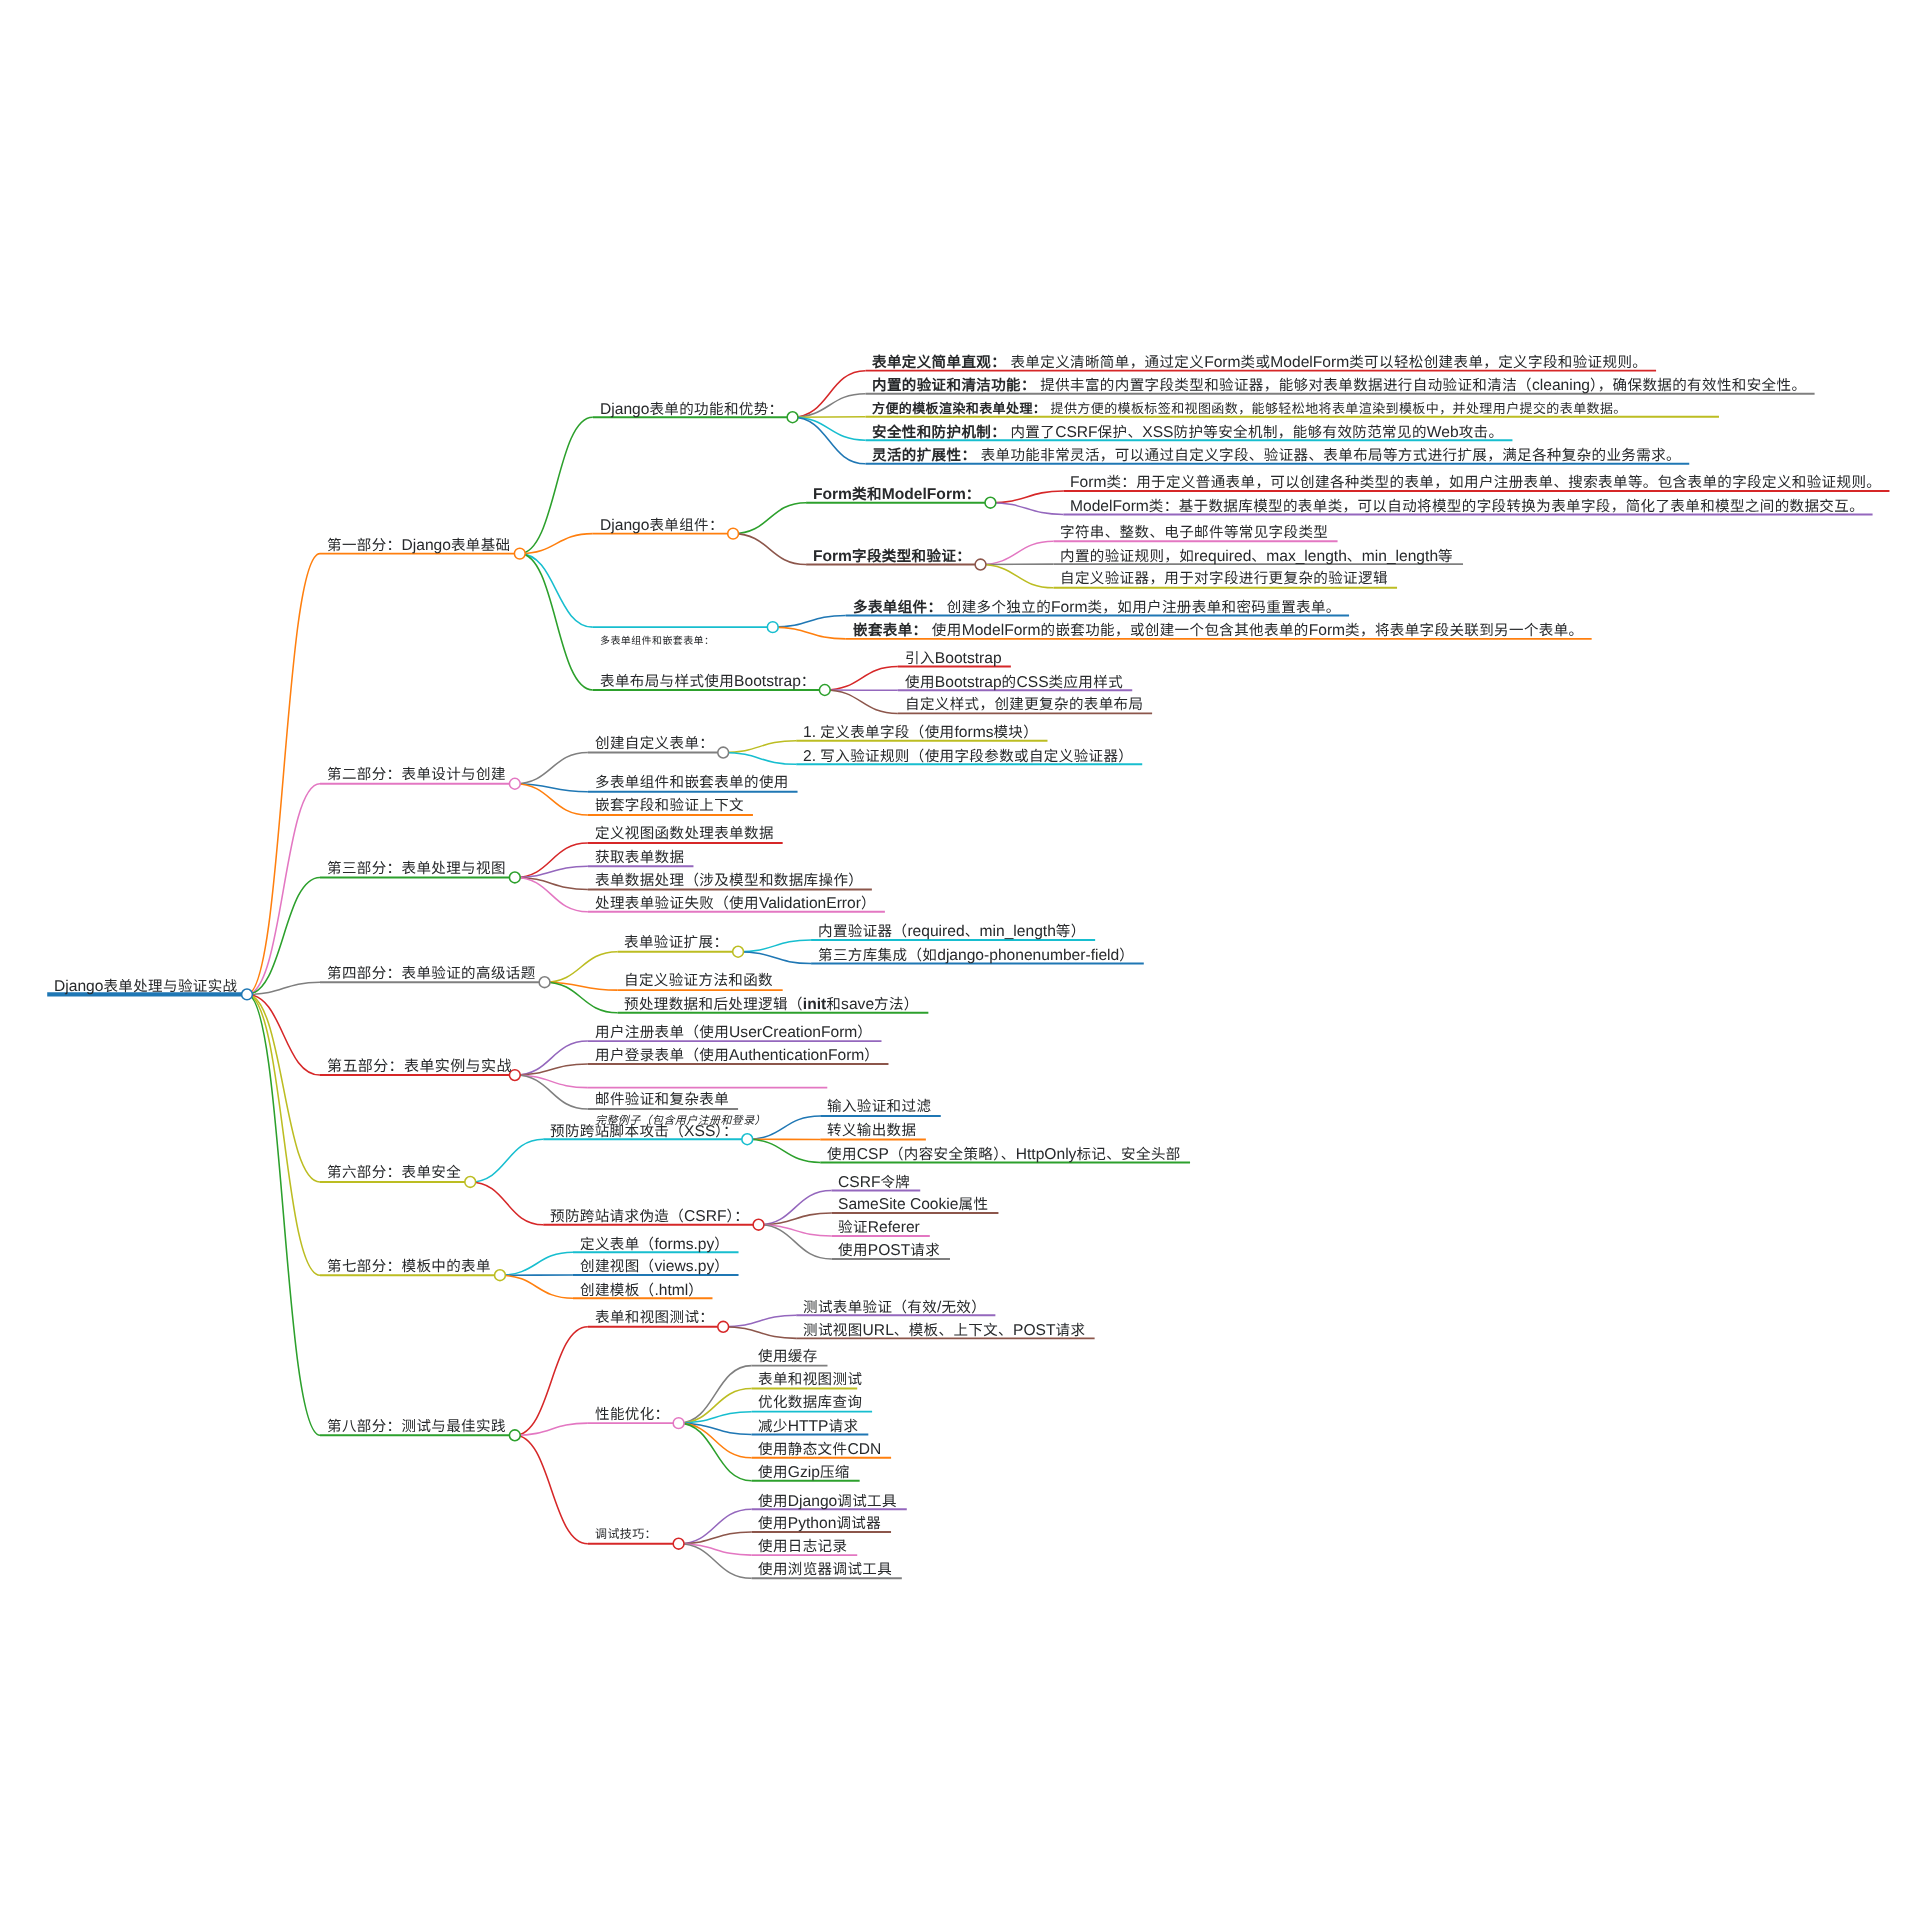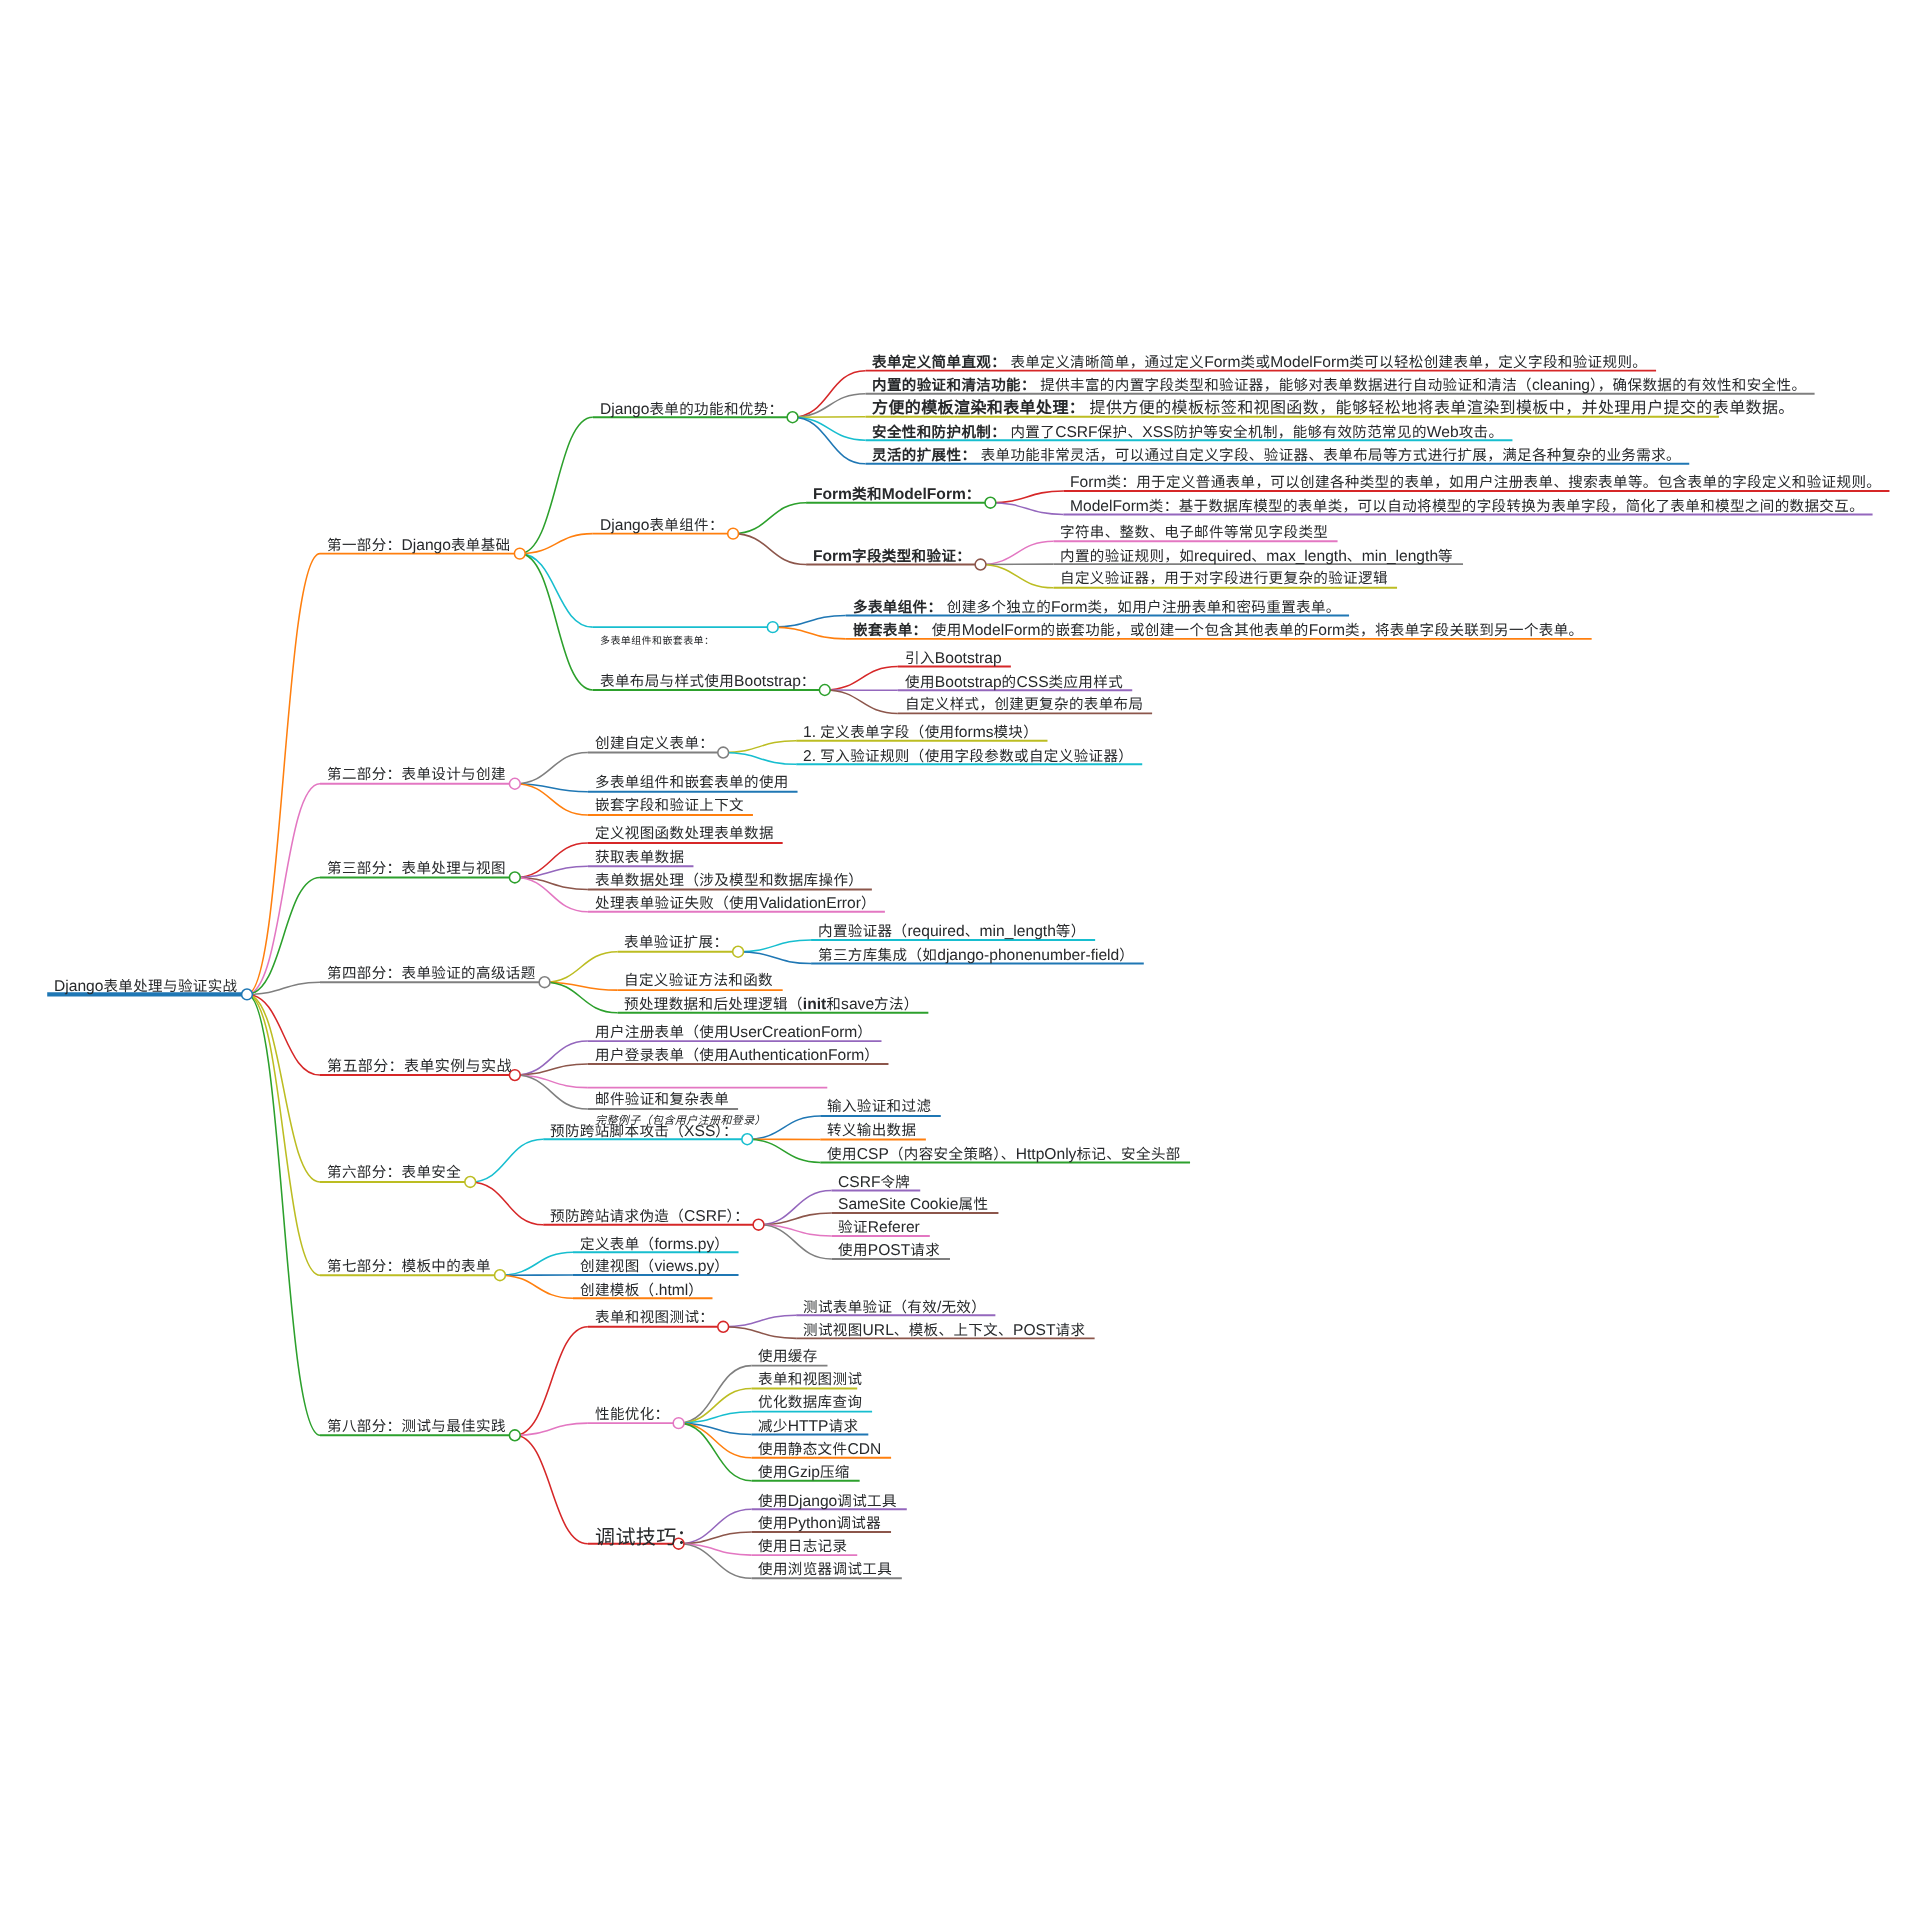--- a/index.html
+++ b/index.html
@@ -197,21 +197,21 @@
         <circle cx="702.85" cy="1474" r="5.6" fill="#ffffff" stroke="#e377c2" stroke-width="1.6"></circle>
         <circle cx="702.85" cy="1598.9" r="5.6" fill="#ffffff" stroke="#d62728" stroke-width="1.6"></circle>
       </g>
   </svg>
   <div id="labels">
       <div class="mm-node" style="font-size: 14.5px; left: 54px; top: 979px;"><span class="lat">Django</span>表单处理与验证实战</div>
       <div class="mm-node" style="font-size: 14.5px; left: 327px; top: 538px;">第一部分：<span class="lat">Django</span>表单基础</div>
       <div class="mm-node" style="font-size: 14.5px; left: 600px; top: 402px;"><span class="lat">Django</span>表单的功能和优势：</div>
       <div class="mm-node" style="font-size: 14.5px; left: 872px; top: 355px;"><b>表单定义简单直观：</b><span class="lat"> </span>表单定义清晰简单，通过定义<span class="lat">Form</span>类或<span class="lat">ModelForm</span>类可以轻松创建表单，定义字段和验证规则。</div>
       <div class="mm-node" style="font-size: 14.5px; left: 872px; top: 378px;"><b>内置的验证和清洁功能：</b><span class="lat"> </span>提供丰富的内置字段类型和验证器，能够对表单数据进行自动验证和清洁（<span class="lat">cleaning</span>），确保数据的有效性和安全性。</div>
-      <div class="mm-node" style="font-size: 16px; left: 872px; top: 401px;"><b>方便的模板渲染和表单处理：</b><span class="lat"> </span>提供方便的模板标签和视图函数，能够轻松地将表单渲染到模板中，并处理用户提交的表单数据。</div>
+      <div class="mm-node" style="font-size: 13px; left: 872px; top: 401px;"><b>方便的模板渲染和表单处理：</b><span class="lat"> </span>提供方便的模板标签和视图函数，能够轻松地将表单渲染到模板中，并处理用户提交的表单数据。</div>
       <div class="mm-node" style="font-size: 14.5px; left: 872px; top: 425px;"><b>安全性和防护机制：</b><span class="lat"> </span>内置了<span class="lat">CSRF</span>保护、<span class="lat">XSS</span>防护等安全机制，能够有效防范常见的<span class="lat">Web</span>攻击。</div>
       <div class="mm-node" style="font-size: 14.5px; left: 872px; top: 448px;"><b>灵活的扩展性：</b><span class="lat"> </span>表单功能非常灵活，可以通过自定义字段、验证器、表单布局等方式进行扩展，满足各种复杂的业务需求。</div>
       <div class="mm-node" style="font-size: 14.5px; left: 600px; top: 518px;"><span class="lat">Django</span>表单组件：</div>
       <div class="mm-node" style="font-size: 14.5px; left: 813px; top: 487px;"><b><span class="lat">Form</span>类和<span class="lat">ModelForm</span>：</b></div>
       <div class="mm-node" style="font-size: 14.5px; left: 1070px; top: 475px;"><span class="lat">Form</span>类：用于定义普通表单，可以创建各种类型的表单，如用户注册表单、搜索表单等。包含表单的字段定义和验证规则。</div>
       <div class="mm-node" style="font-size: 14.5px; left: 1070px; top: 499px; text-align: center;"><span class="lat">ModelForm</span>类：基于数据库模型的表单类，可以自动将模型的字段转换为表单字段，简化了表单和模型之间的数据交互。</div>
       <div class="mm-node" style="font-size: 14.5px; left: 813px; top: 549px;"><b><span class="lat">Form</span>字段类型和验证：</b></div>
       <div class="mm-node" style="font-size: 14.5px; left: 1060px; top: 526px;">字符串、整数、电子邮件等常见字段类型</div>
       <div class="mm-node" style="font-size: 14.5px; left: 1060px; top: 549px;">内置的验证规则，如<span class="lat">required</span>、<span class="lat">max_length</span>、<span class="lat">min_length</span>等</div>
       <div class="mm-node" style="font-size: 14.5px; left: 1060px; top: 572px;">自定义验证器，用于对字段进行更复杂的验证逻辑</div>
@@ -262,20 +262,20 @@
       <div class="mm-node" style="font-size: 14.5px; left: 595px; top: 1311px;">表单和视图测试：</div>
       <div class="mm-node" style="font-size: 14.5px; left: 803px; top: 1300px;">测试表单验证（有效<span class="lat">/</span>无效）</div>
       <div class="mm-node" style="font-size: 14.5px; left: 803px; top: 1323px;">测试视图<span class="lat">URL</span>、模板、上下文、<span class="lat">POST</span>请求</div>
       <div class="mm-node" style="font-size: 14.5px; left: 595px; top: 1408px;">性能优化：</div>
       <div class="mm-node" style="font-size: 14.5px; left: 758px; top: 1350px;">使用缓存</div>
       <div class="mm-node" style="font-size: 14.5px; left: 758px; top: 1373px;">表单和视图测试</div>
       <div class="mm-node" style="font-size: 14.5px; left: 758px; top: 1396px;">优化数据库查询</div>
       <div class="mm-node" style="font-size: 14.5px; left: 758px; top: 1419px;">减少<span class="lat">HTTP</span>请求</div>
       <div class="mm-node" style="font-size: 14.5px; left: 758px; top: 1442px;">使用静态文件<span class="lat">CDN</span></div>
       <div class="mm-node" style="font-size: 14.5px; left: 758px; top: 1465px;">使用<span class="lat">Gzip</span>压缩</div>
-      <div class="mm-node" style="font-size: 20px; left: 595px; top: 1528px;">调试技巧：</div>
+      <div class="mm-node" style="font-size: 12px; left: 595px; top: 1528px;">调试技巧：</div>
       <div class="mm-node" style="font-size: 14.5px; left: 758px; top: 1494px;">使用<span class="lat">Django</span>调试工具</div>
       <div class="mm-node" style="font-size: 14.5px; left: 758px; top: 1516px;">使用<span class="lat">Python</span>调试器</div>
       <div class="mm-node" style="font-size: 14.5px; left: 758px; top: 1540px;">使用日志记录</div>
       <div class="mm-node" style="font-size: 14.5px; left: 758px; top: 1563px;">使用浏览器调试工具</div>
     </div>
 </div>
 
 
 </body></html>

